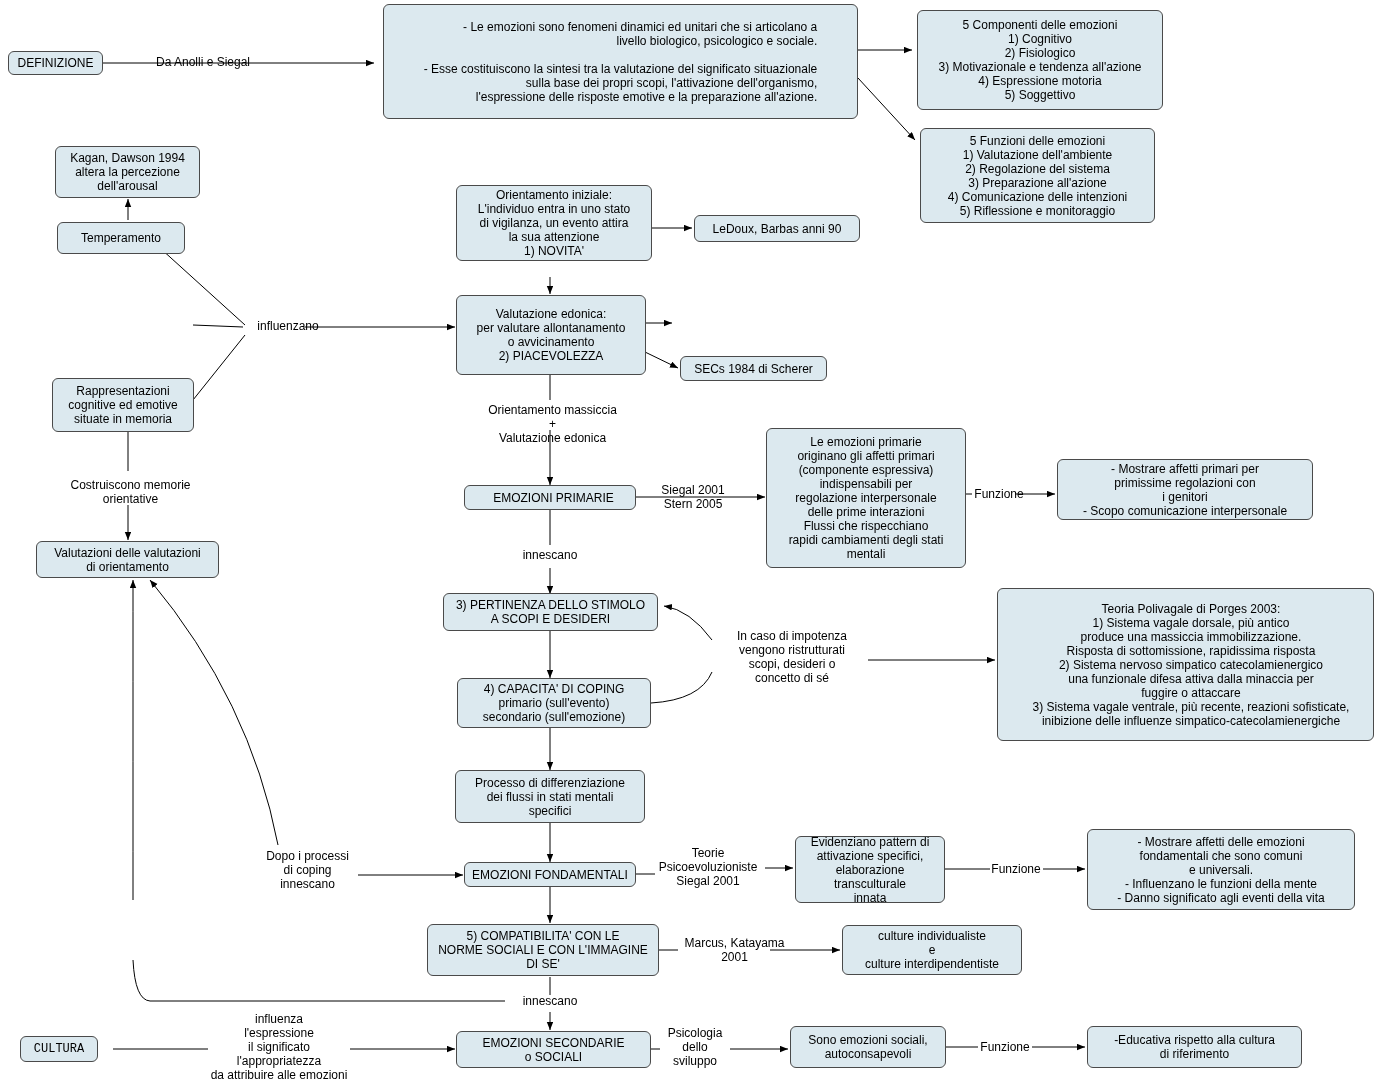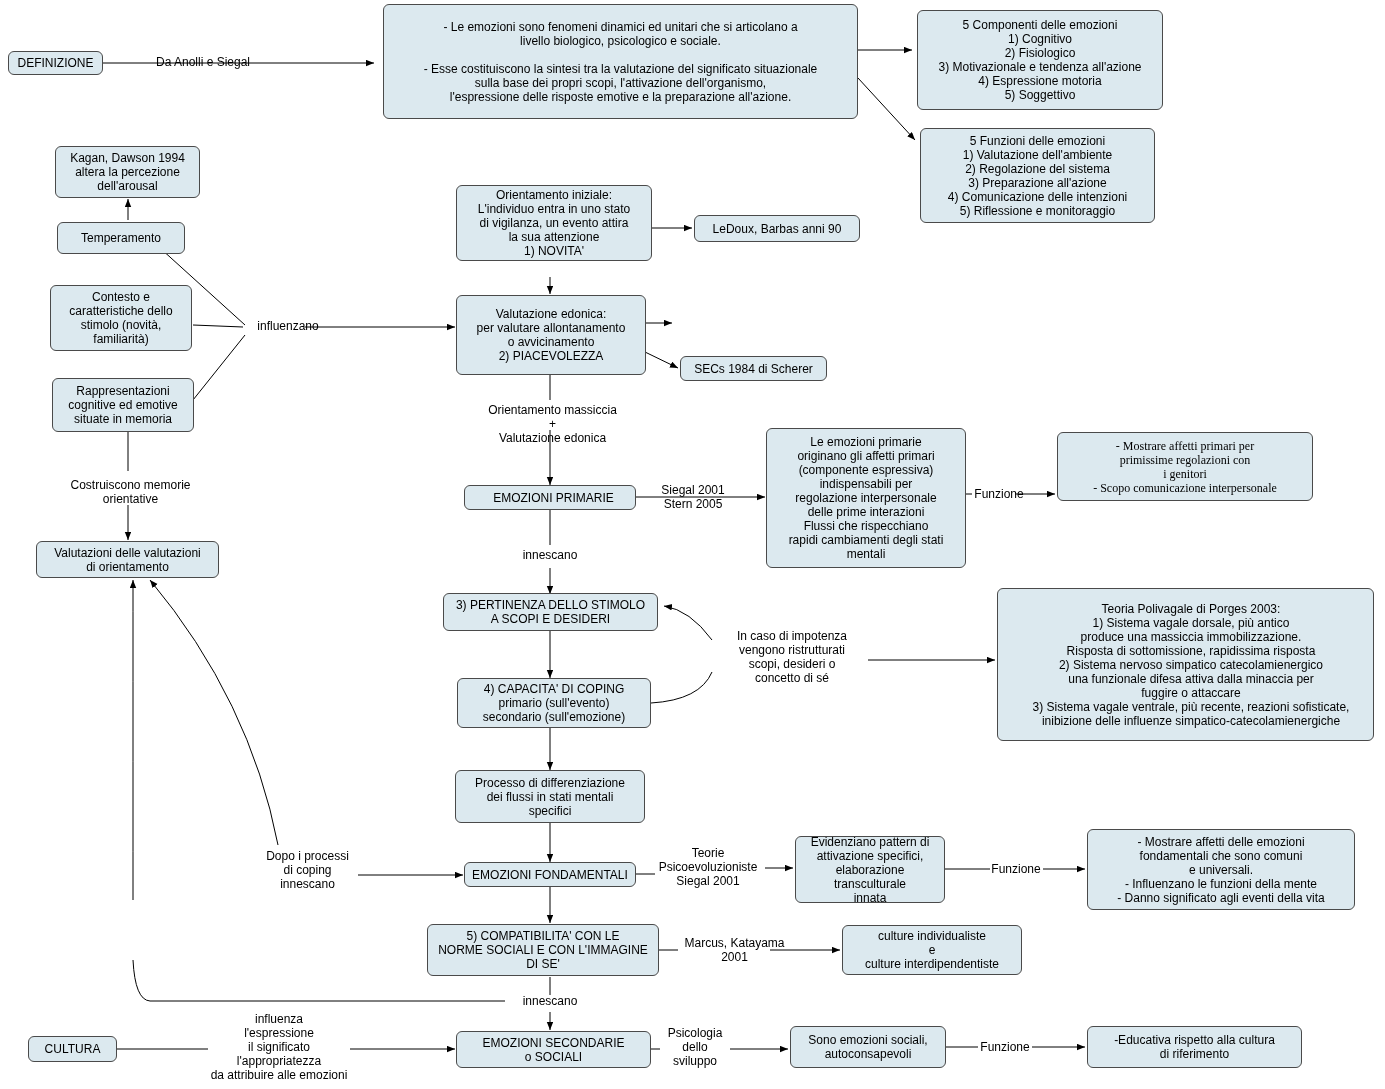--- a/index.html
+++ b/index.html
@@ -138,21 +138,21 @@
       <path d="M651,1049 L660,1049"></path>
       <path d="M730,1049 L788,1049" marker-end="url(#arrow)"></path>
 
       <path d="M946,1047 L978,1047"></path>
       <path d="M1032,1047 L1085,1047" marker-end="url(#arrow)"></path>
     </g>
   </svg>
 
   <div class="node" style="left:8px; top:51px; width:95px; height:24px;">DEFINIZIONE</div>
 
-  <div class="node" style="left:383px; top:4px; width:475px; height:115px; text-align:center;">- Le emozioni sono fenomeni dinamici ed unitari che si articolano a
+  <div class="node" style="left:383px; top:4px; width:475px; height:115px; text-align:right;">- Le emozioni sono fenomeni dinamici ed unitari che si articolano a
 livello biologico, psicologico e sociale.
 
 - Esse costituiscono la sintesi tra la valutazione del significato situazionale
 sulla base dei propri scopi, l'attivazione dell'organismo,
 l'espressione delle risposte emotive e la preparazione all'azione.</div>
 
   <div class="node" style="left:917px; top:10px; width:246px; height:100px;">5 Componenti delle emozioni
 1) Cognitivo
 2) Fisiologico
 3) Motivazionale e tendenza all'azione
@@ -165,24 +165,20 @@
 3) Preparazione all'azione
 4) Comunicazione delle intenzioni
 5) Riflessione e monitoraggio</div>
 
   <div class="node" style="left:55px; top:146px; width:145px; height:52px;">Kagan, Dawson 1994
 altera la percezione
 dell'arousal</div>
 
   <div class="node" style="left:57px; top:222px; width:128px; height:32px;">Temperamento</div>
 
-  <div class="node" style="left:50px; top:285px; width:142px; height:66px;">Contesto e
-caratteristiche dello
-stimolo (novità,
-familiarità)</div>
 
   <div class="node" style="left:52px; top:378px; width:142px; height:54px;">Rappresentazioni
 cognitive ed emotive
 situate in memoria</div>
 
   <div class="node" style="left:36px; top:541px; width:183px; height:37px;">Valutazioni delle valutazioni
 di orientamento</div>
 
   <div class="node" style="left:456px; top:185px; width:196px; height:76px;">Orientamento iniziale:
 L'individuo entra in uno stato
@@ -205,21 +201,21 @@
   <div class="node" style="left:766px; top:428px; width:200px; height:140px;">Le emozioni primarie
 originano gli affetti primari
 (componente espressiva)
 indispensabili per
 regolazione interpersonale
 delle prime interazioni
 Flussi che rispecchiano
 rapidi cambiamenti degli stati
 mentali</div>
 
-  <div class="node" style="left:1057px; top:432px; width:256px; height:69px;font-family:Liberation Serif, serif;">- Mostrare affetti primari per
+  <div class="node" style="left:1057px; top:459px; width:256px; height:61px;">- Mostrare affetti primari per
 primissime regolazioni con
 i genitori
 - Scopo comunicazione interpersonale</div>
 
   <div class="node" style="left:443px; top:593px; width:215px; height:38px;">3) PERTINENZA DELLO STIMOLO
 A SCOPI E DESIDERI</div>
 
   <div class="node" style="left:997px; top:588px; width:377px; height:153px;padding-left:16px;">Teoria Polivagale di Porges 2003:
 1) Sistema vagale dorsale, più antico
 produce una massiccia immobilizzazione.
@@ -252,21 +248,21 @@
 - Danno significato agli eventi della vita</div>
 
   <div class="node" style="left:427px; top:924px; width:232px; height:52px;">5) COMPATIBILITA' CON LE
 NORME SOCIALI E CON L'IMMAGINE
 DI SE'</div>
 
   <div class="node" style="left:842px; top:925px; width:180px; height:50px;">culture individualiste
 e
 culture interdipendentiste</div>
 
-  <div class="node" style="left:28px; top:1036px; width:89px; height:26px;">CULTURA</div>
+  <div class="node" style="left:20px; top:1036px; width:78px; height:26px;font-family:Liberation Mono, monospace;">CULTURA</div>
 
   <div class="node" style="left:456px; top:1031px; width:195px; height:37px;">EMOZIONI SECONDARIE
 o SOCIALI</div>
 
   <div class="node" style="left:790px; top:1026px; width:156px; height:42px;">Sono emozioni sociali,
 autoconsapevoli</div>
 
   <div class="node" style="left:1087px; top:1026px; width:215px; height:42px;">-Educativa rispetto alla cultura
 di riferimento</div>
 

